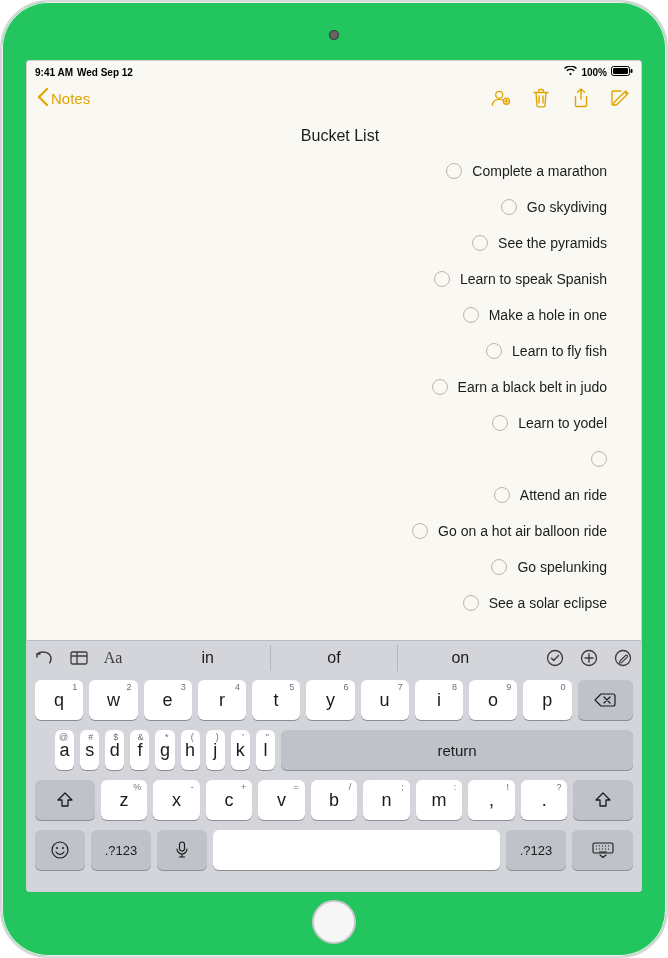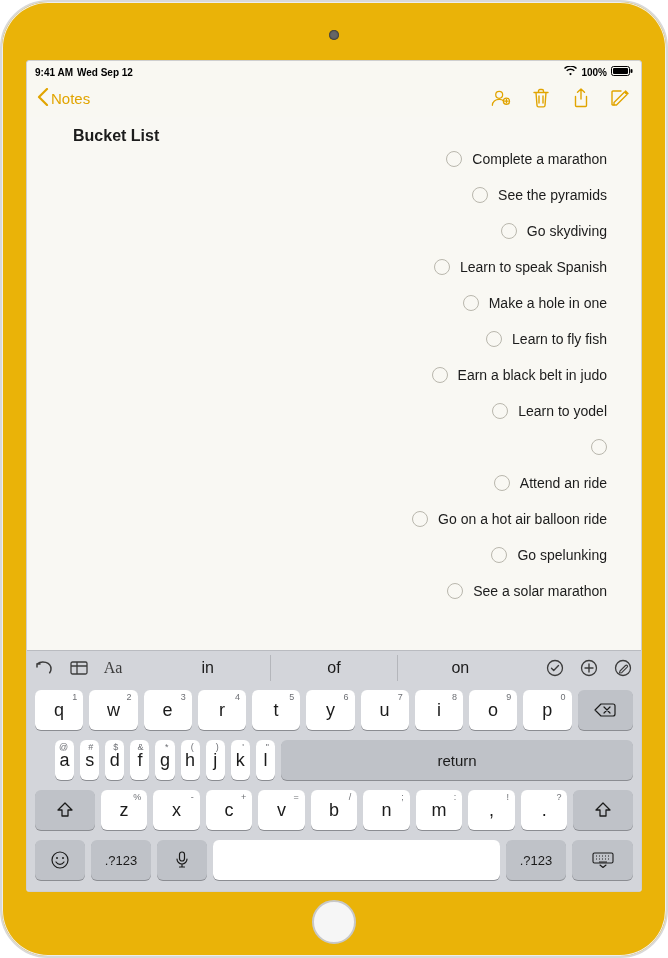--- a/index.html
+++ b/index.html
@@ -8,21 +8,21 @@
     font-family: -apple-system, "Helvetica Neue", Helvetica, Arial, sans-serif;
     background: #fff;
     display: flex;
     align-items: center;
     justify-content: center;
   }
   .device {
     width: 668px; height: 958px;
     border: 2px solid #d9d9d9;
     border-radius: 48px;
-    background: #eab308;
+    background: #22c55e;
     position: relative;
     box-shadow: 0 0 0 1px #eee inset;
   }
   .camera {
     position: absolute;
     top: 28px; left: 50%; transform: translateX(-50%);
     width: 10px; height: 10px; border-radius: 50%;
     background: #666; box-shadow: inset 0 0 2px #000;
   }
   .home-button {
@@ -64,32 +64,32 @@
   .nav-right { display:flex; align-items:center; gap:20px; color:#e1a400; }
   .nav-icon { width:20px; height:20px; display:flex; align-items:center; justify-content:center; }
   
   .note-body {
     flex: 1;
     padding: 10px 34px 10px 46px;
     overflow: hidden;
     color:#1c1c1c;
     background:#f9f8f3;
   }
-  .note-title { font-weight:700; font-size:16px; margin-bottom:6px; }
+  .note-title { font-weight:400; font-size:16px; margin-bottom:18px;text-align:center; }
   .checklist { display:flex; flex-direction:column; gap:20px;align-items:flex-end; }
   .check-item { display:flex; align-items:center; gap:10px; font-size:14px; }
   .check-circle {
     width:16px; height:16px; border-radius:50%; border:1.5px solid #b9b7ad;
     flex-shrink:0;
   }
   
   .keyboard {
     background:#d3d5da;
     border-top:1px solid #b9bbc0;
-    padding-bottom:6px;
+    padding-bottom:16px;
   }
   .suggestbar {
     height:34px; display:flex; align-items:center;
     padding:0 8px; gap:0;
     background:#d3d5da;
   }
   .sg-left, .sg-right { display:flex; gap:14px; align-items:center; color:#3c3c3c; }
   .sg-left { width:110px;}
   .sg-right { width:110px; justify-content:flex-end;}
   .sg-mid { flex:1; display:flex; }
@@ -186,28 +186,28 @@
 
     <div class="note-body">
       <div class="note-title">Bucket List</div>
       <div class="checklist" id="checklist">
           <div class="check-item">
             <div class="check-circle"></div>
             <span>Complete a marathon</span>
           </div>
           <div class="check-item">
             <div class="check-circle"></div>
+            <span>Go skydiving</span>
+          </div>
+          <div class="check-item">
+            <div class="check-circle"></div>
             <span>See the pyramids</span>
           </div>
           <div class="check-item">
             <div class="check-circle"></div>
-            <span>Go skydiving</span>
-          </div>
-          <div class="check-item">
-            <div class="check-circle"></div>
             <span>Learn to speak Spanish</span>
           </div>
           <div class="check-item">
             <div class="check-circle"></div>
             <span>Make a hole in one</span>
           </div>
           <div class="check-item">
             <div class="check-circle"></div>
             <span>Learn to fly fish</span>
           </div>
@@ -229,21 +229,21 @@
           <div class="check-item">
             <div class="check-circle"></div>
             <span>Go on a hot air balloon ride</span>
           </div>
           <div class="check-item">
             <div class="check-circle"></div>
             <span>Go spelunking</span>
           </div>
           <div class="check-item">
             <div class="check-circle"></div>
-            <span>See a solar marathon</span>
+            <span>See a solar eclipse</span>
           </div>
         </div>
     </div>
 
     <div class="keyboard">
       <div class="suggestbar">
         <div class="sg-left">
           <span class="sg-ic">
             <svg width="20" height="14" viewBox="0 0 20 14">
                 <path d="M5 3H2v3M2 3c5-4 14-2 14 5 0 1.5-.5 2.8-1.3 3.8" fill="none" stroke="#3c3c3c" stroke-width="1.5" stroke-linecap="round"></path>

